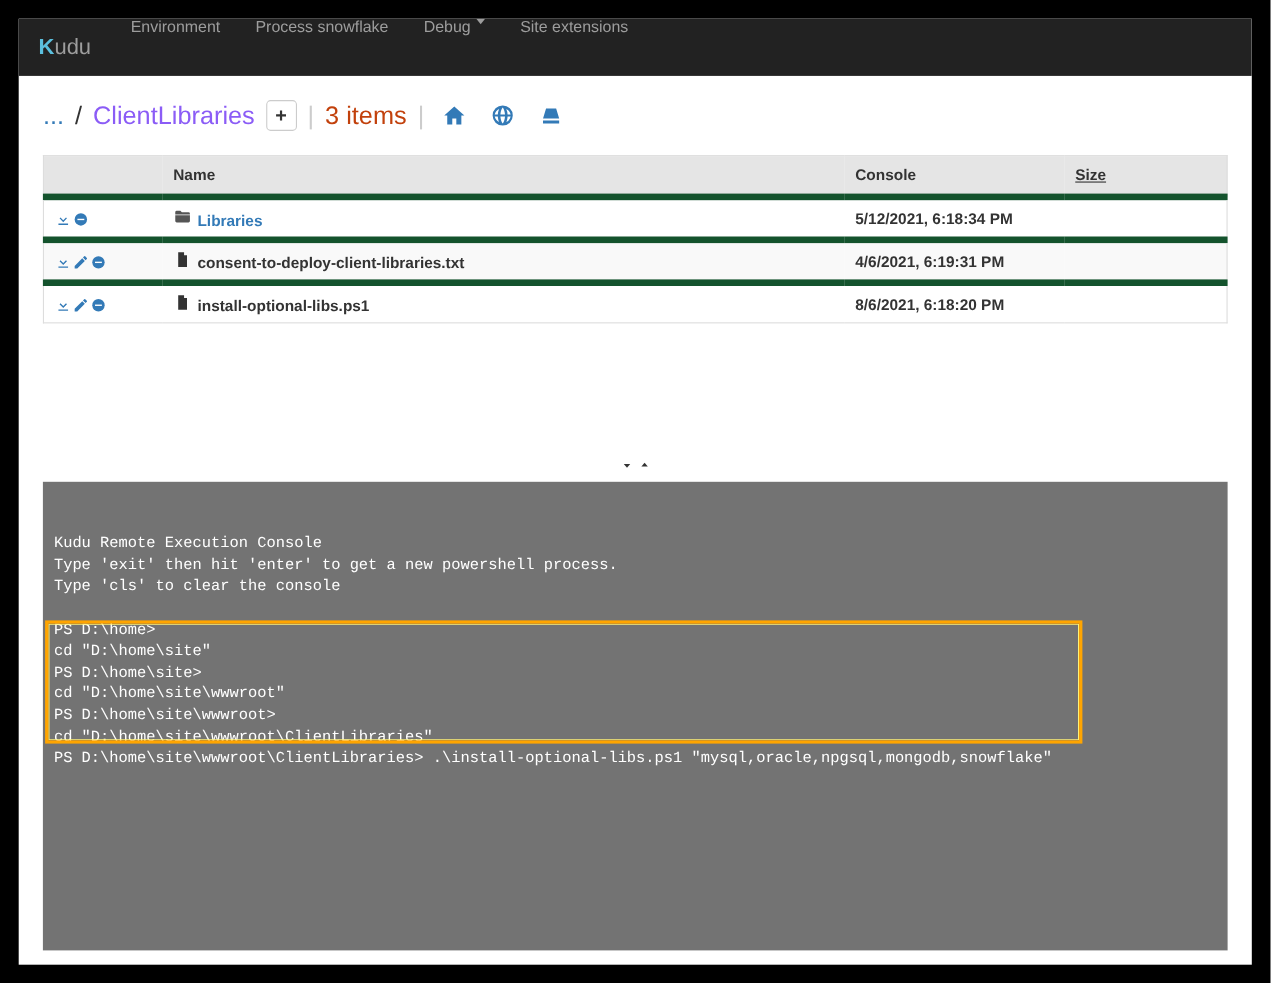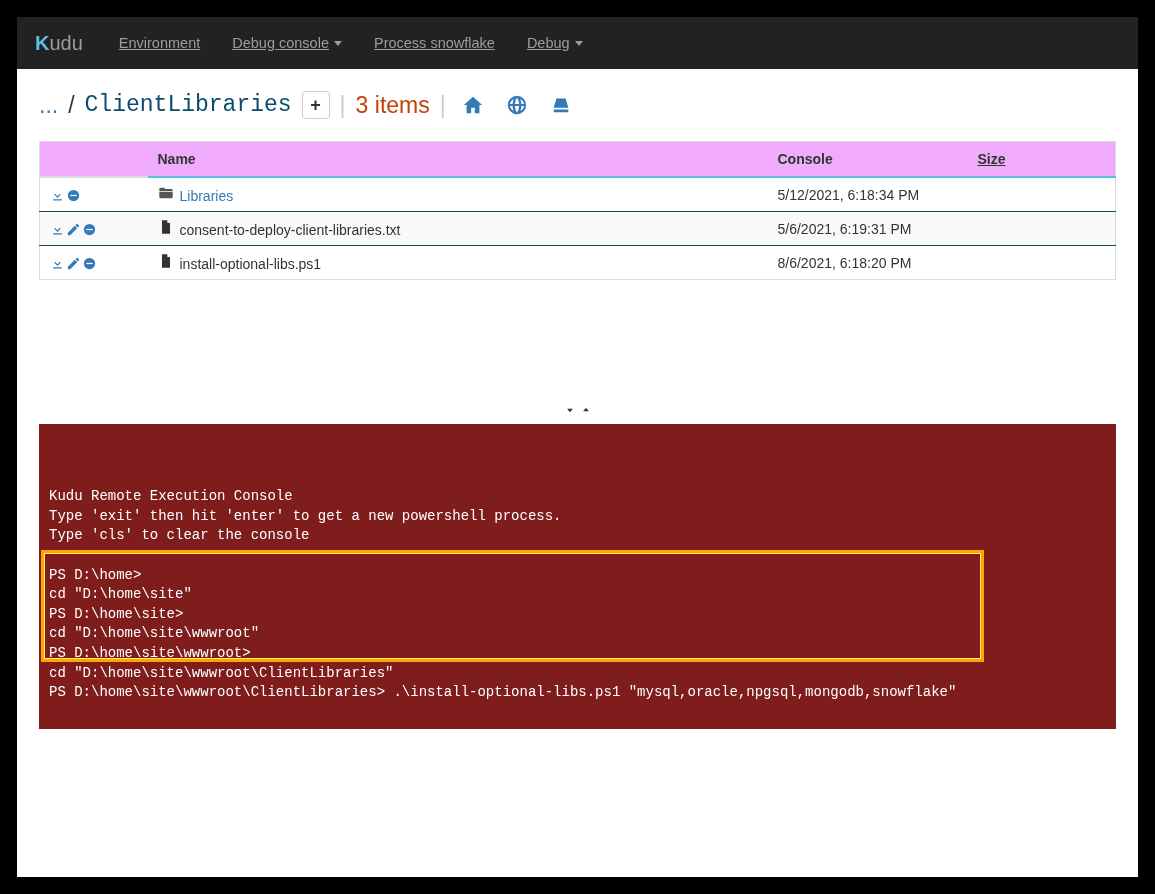--- a/index.html
+++ b/index.html
@@ -33,46 +33,44 @@
   }
   .brand-k {
     color: #5bc0de;
     font-weight: bold;
   }
   .nav-link {
     color: #9d9d9d;
     padding: 0 14px;
     font-size: 14.5px;
     display: flex;
-    align-items: center;
     gap: 5px;
     cursor: pointer;
     height: 52px;
-    text-decoration: underline;
   }
   .caret {
     width: 0; height: 0;
     border-left: 4px solid transparent;
     border-right: 4px solid transparent;
     border-top: 5px solid #9d9d9d;
   }
   .content {
     padding: 22px 22px 0 22px;
   }
   .breadcrumb-row {
     display: flex;
     align-items: center;
     font-size: 23px;
     color: #333;
     margin-bottom: 22px;
     gap: 10px;
   }
   .bc-dots { color: #337ab7; cursor: pointer; }
   .bc-sep { color: #333; }
-  .bc-current { color: #0c4a6e; font-family: Liberation Mono, monospace; }
+  .bc-current { color: #8b5cf6; }
   .add-btn {
     background: #fff;
     border: 1px solid #ccc;
     border-radius: 4px;
     width: 28px; height: 28px;
     font-size: 18px;
     font-weight: bold;
     color: #333;
     display: inline-flex;
     align-items: center;
@@ -84,34 +82,35 @@
   .toolbar-icons { display: flex; gap: 22px; margin-left: 6px; }
   .tb-icon { color: #337ab7; cursor: pointer; }
   .tb-icon svg { width: 22px; height: 22px; display: block; }
 
   table.file-table {
     width: 100%;
     border-collapse: collapse;
     border: 1px solid #ddd;
   }
   .file-table thead th {
-    background: #f0abfc;
+    background: #e5e5e5;
     text-align: left;
     font-weight: bold;
     padding: 9px 10px;
     border-bottom: 2px solid #5bc0de;
     color: #333;
     font-size: 14px;
   }
   .file-table thead th:first-child { border-bottom-color: #ddd; }
   .file-table td {
     padding: 7px 10px;
-    border-top: 1px solid #14532d;
+    border-top: 6px solid #14532d;
     font-size: 14px;
     color: #333;
+    font-weight: bold;
   }
   .file-table tbody tr:nth-child(even) { background: #f9f9f9; }
   .actions-cell { width: 108px; }
   .action-ic {
     color: #337ab7;
     cursor: pointer;
     margin-right: 1px;
     display: inline-flex;
     vertical-align: middle;
   }
@@ -127,27 +126,27 @@
     margin-top: 120px;
     margin-bottom: 6px;
     color: #333;
     font-weight: bold;
     font-size: 16px;
     cursor: pointer;
   }
   .chevrons span { letter-spacing: -2px; }
 
   .console {
-    background: #7f1d1d;
+    background: #737373;
     color: #fff;
     font-family: Consolas, "Courier New", monospace;
     font-size: 14px;
     line-height: 1.4;
-    padding: 24px 10px;
-    height: 305px;
+    padding: 8px 10px;
+    height: 426px;
     margin: 0 0 0 0;
     white-space: pre;
     position: relative;
   }
   .hl-box {
     border: 3px solid #ffa500;
     position: absolute;
     left: 2px;
     right: 132px;
     top: 126px;
@@ -166,29 +165,28 @@
 <div class="outer">
   <div class="navbar">
     <div class="brand">
       <span class="brand-k">K</span>
         <span>udu</span>
     </div>
     <div class="nav-link">
         <span>Environment</span>
       </div>
     <div class="nav-link">
-        <span>Debug console</span>
-        <span class="caret"></span>
-      </div>
-    <div class="nav-link">
         <span>Process snowflake</span>
       </div>
     <div class="nav-link">
         <span>Debug</span>
         <span class="caret"></span>
+      </div>
+    <div class="nav-link">
+        <span>Site extensions</span>
       </div>
   </div>
 
   <div class="content">
     <div class="breadcrumb-row">
       <span class="bc-dots">...</span>
       <span class="bc-sep">/</span>
       <span class="bc-current">ClientLibraries</span>
       <button class="add-btn">+</button>
       <span class="divider">|</span>
@@ -251,21 +249,21 @@
                 </svg>
               </span><span class="action-ic">
                 <svg viewBox="0 0 24 24" fill="currentColor">
                   <circle cx="12" cy="12" r="9"></circle>
                   <rect x="7" y="11" width="10" height="2" fill="#fff"></rect>
                 </svg>
               </span></td>
             <td class="name-file"><span class="file-ic"><svg viewBox="0 0 24 24" fill="currentColor">
                   <path d="M6 2h8l4 4v16H6V2zm8 0v4h4"></path>
                 </svg></span><span>consent-to-deploy-client-libraries.txt</span></td>
-            <td>5/6/2021, 6:19:31 PM</td>
+            <td>4/6/2021, 6:19:31 PM</td>
             <td></td>
           </tr>
           <tr>
             <td class="actions-cell"><span class="action-ic">
                 <svg viewBox="0 0 24 24" fill="currentColor">
                   <path d="M12 3v10l4-4 1.4 1.4L12 16 6.6 10.4 8 9l4 4V3h0zM5 18h14v2H5z"></path>
                 </svg>
               </span><span class="action-ic">
                 <svg viewBox="0 0 24 24" fill="currentColor">
                   <path d="M3 17.25V21h3.75L17.8 9.94l-3.75-3.75L3 17.25zM20.7 7.04a1 1 0 000-1.41l-2.34-2.34a1 1 0 00-1.41 0l-1.83 1.83 3.75 3.75 1.83-1.83z"></path>

